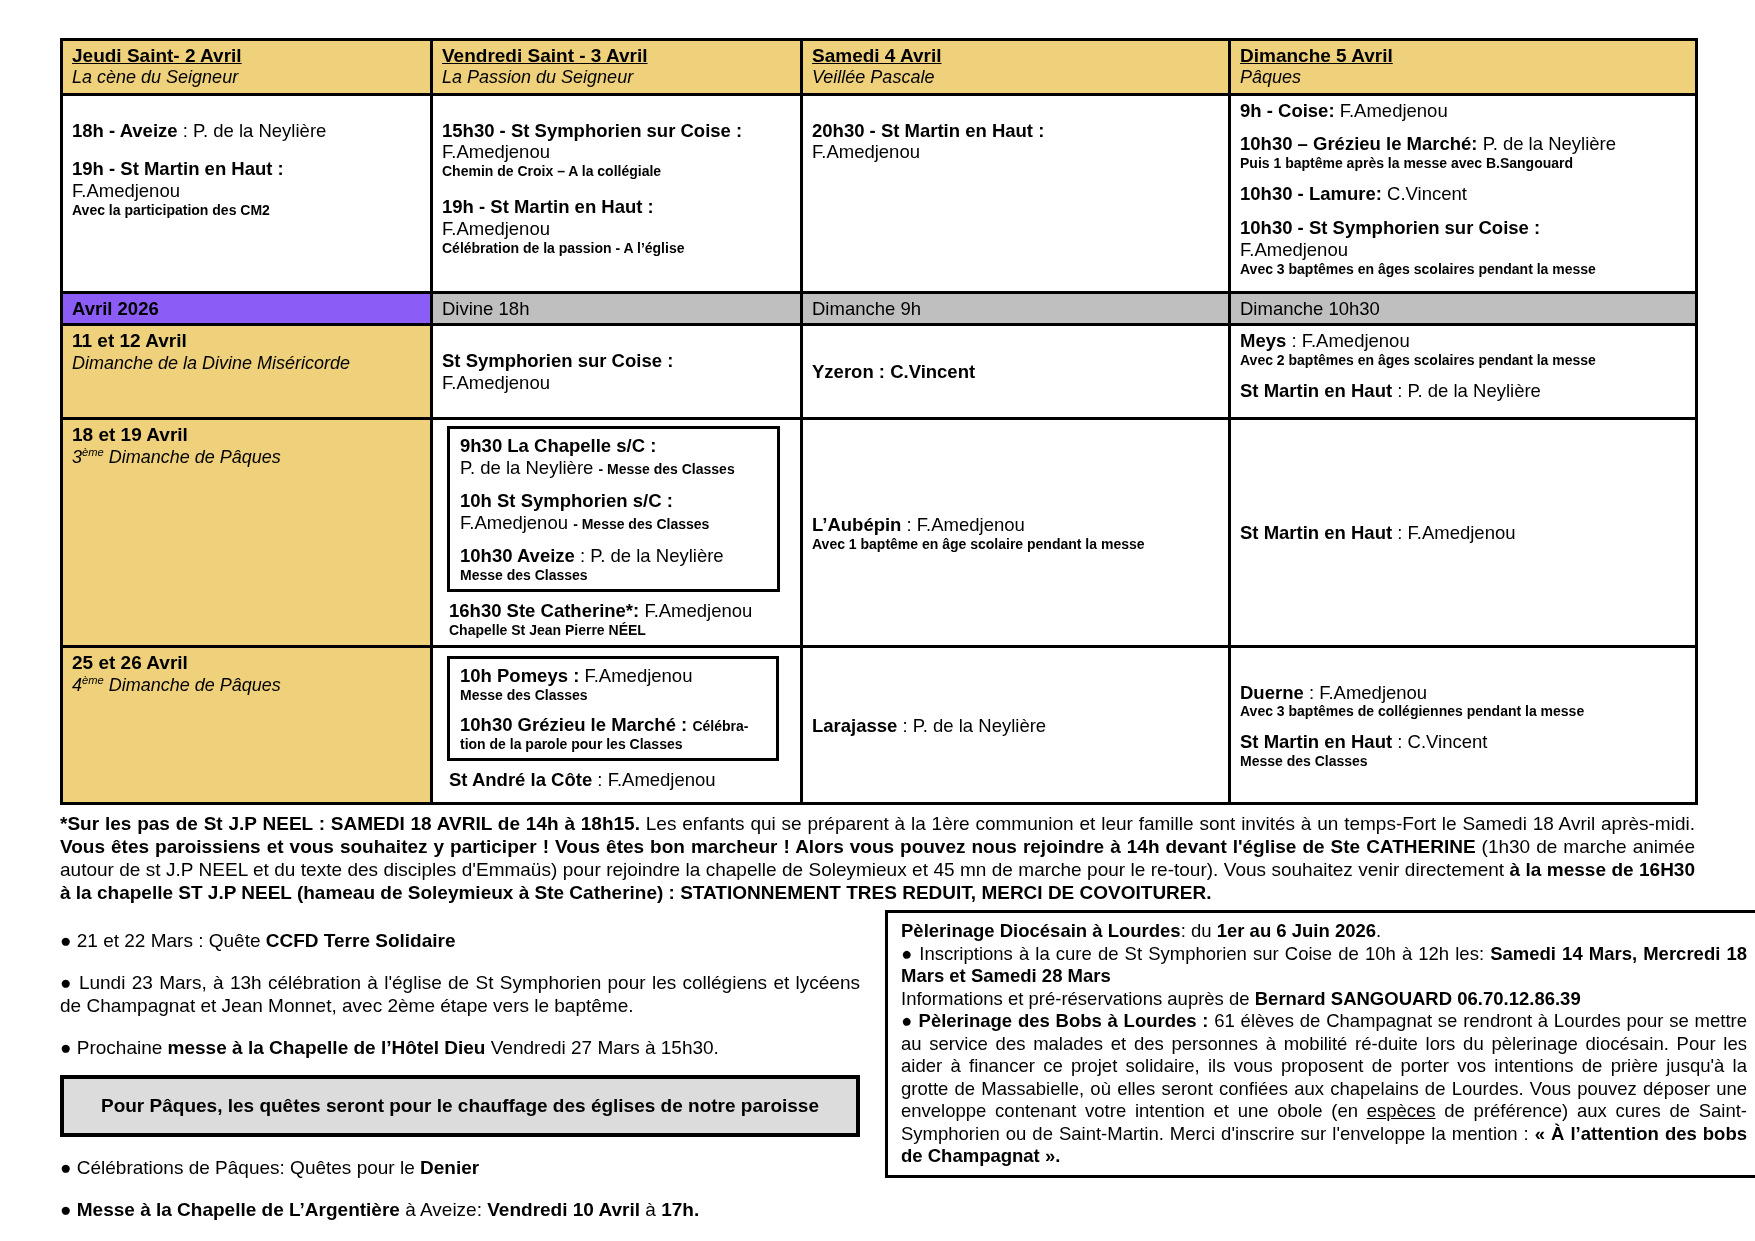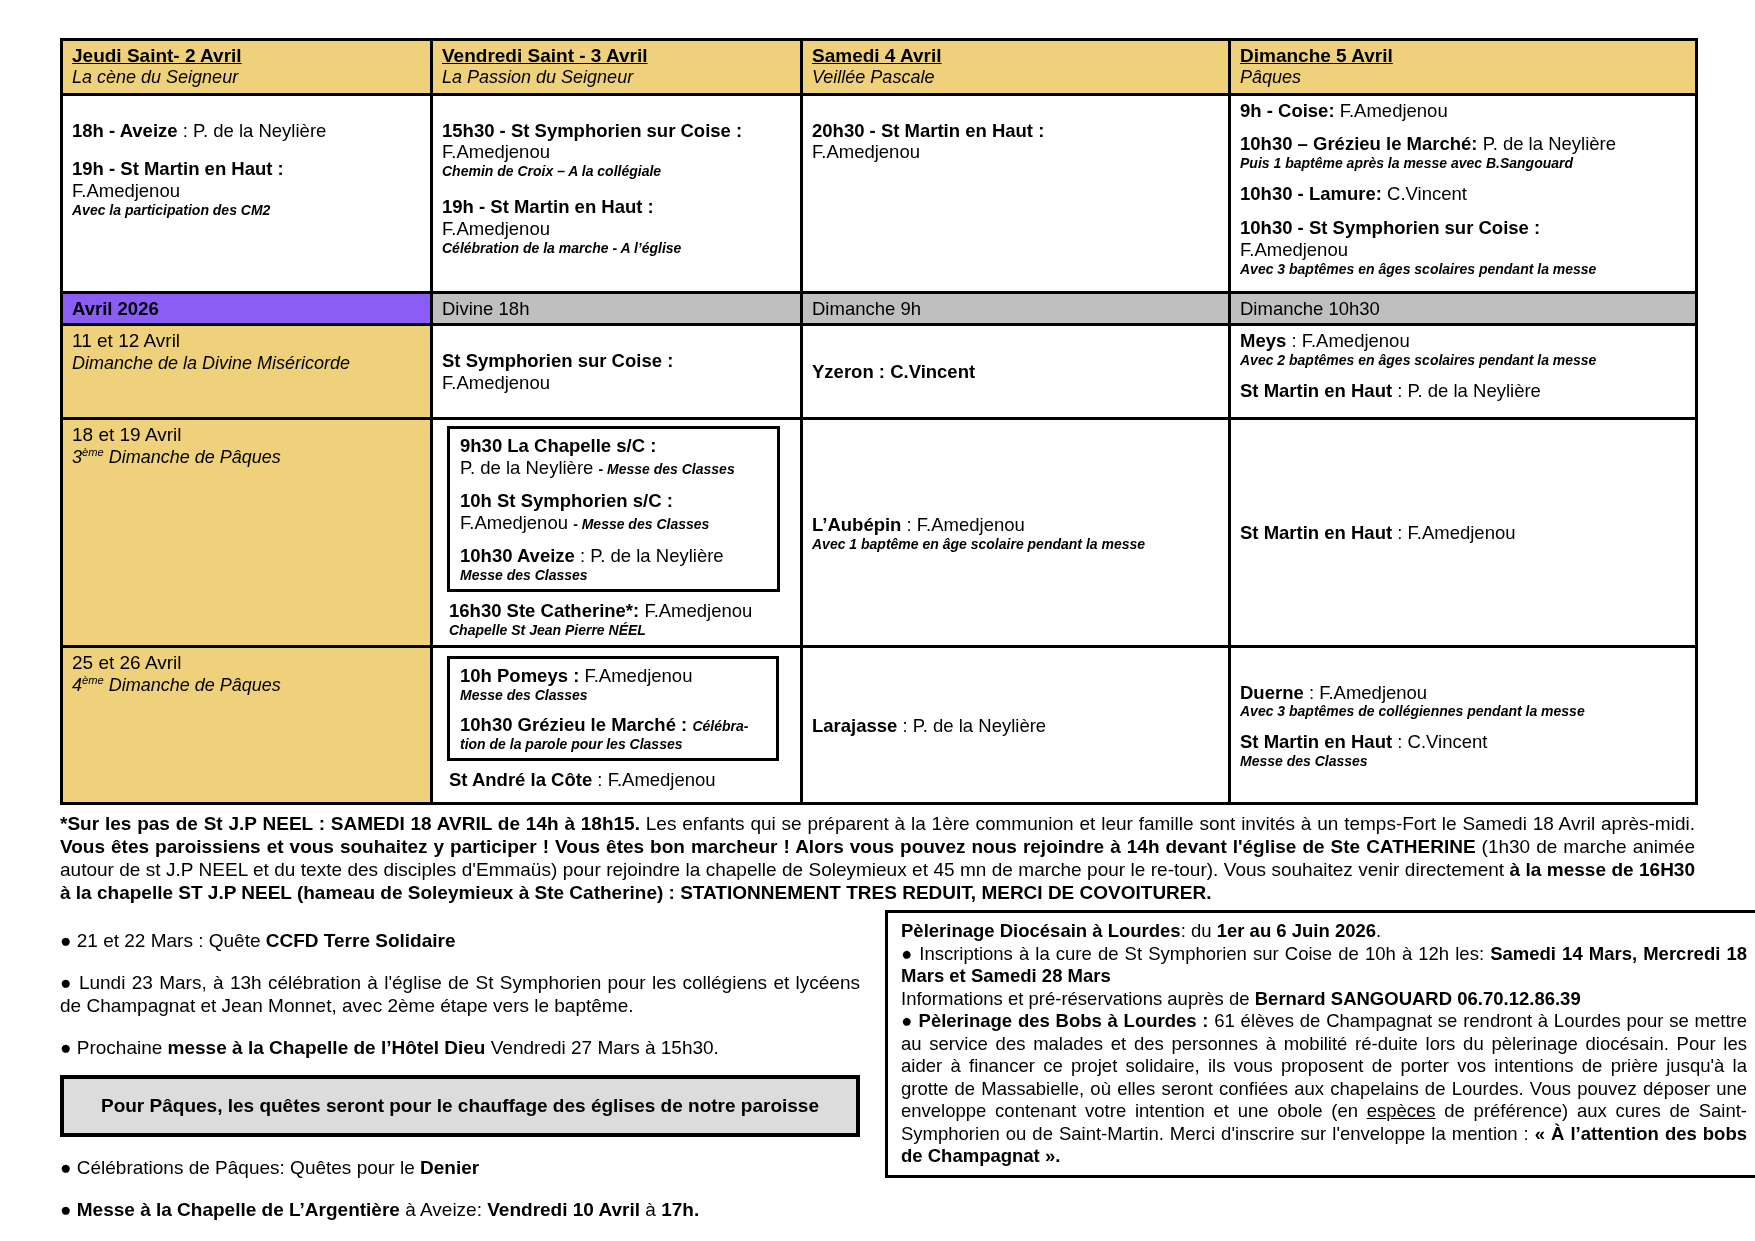--- a/index.html
+++ b/index.html
@@ -3,34 +3,34 @@
 <meta charset="utf-8">
 <style>
   html,body{margin:0;padding:0;background:#fff;}
   body{width:1755px;height:1241px;overflow:hidden;font-family:"Liberation Sans",sans-serif;color:#000;}
   .page{width:1635px;margin:0 auto;padding-top:38px;}
 
   
   .b{font-weight:bold}
   .u{text-decoration:underline}
   .bu{font-weight:bold;}
-  .note{font-weight:bold;font-style:italic;font-size:14px;line-height:1.15;}
+  .note{font-weight:bold;font-size:14px;line-height:1.15;}
 
   
   table.sched{border-collapse:collapse;table-layout:fixed;width:1635px;border:3px solid #4c1d95;}
   table.sched td,table.sched th{border:3px solid #000;vertical-align:top;padding:4px 9px;font-size:18.5px;line-height:1.18;text-align:left;font-weight:normal;}
   .tan{background:#EFD17C;}
   .orange{background:#8b5cf6;}
   .gray{background:#BFBFBF;}
   th.hdr{text-align:center;vertical-align:middle;padding:2px;}
   .hd-title{font-weight:bold;text-decoration:underline;font-size:19px;}
   .hd-sub{font-style:italic;font-size:18px;}
   th.subhdr{text-align:center;vertical-align:middle;font-size:18px;font-weight:bold;padding:1px;}
   td.label{text-align:center;vertical-align:middle;}
-  .lbl-title{font-weight:normal;font-size:19px;}
+  .lbl-title{font-weight:bold;font-size:19px;}
   .lbl-sub{font-style:italic;font-size:18px;}
   sup{font-size:0.62em;vertical-align:super;line-height:0;}
   .vmid{vertical-align:middle !important;}
   .pt{padding-top:24px !important;}
   .entry{margin-bottom:17px;}
   .entry.last{margin-bottom:0;}
   .entry.tight{margin-bottom:12px;}
   .inner-box{border:3px solid #000;padding:6px 10px;margin:2px 20px 8px 14px;}
   .inner-box .entry{margin-bottom:11px;}
   .inner-box .entry.last{margin-bottom:0;}
@@ -94,21 +94,21 @@
       </td>
       <td class="pt">
         <div class="entry">
           <div><span class="bu">15h30 - St Symphorien sur Coise :</span></div>
           <div>F.Amedjenou</div>
           <div class="note">Chemin de Croix – A la collégiale</div>
         </div>
         <div class="entry last">
           <div><span class="bu">19h - St Martin en Haut :</span></div>
           <div>F.Amedjenou</div>
-          <div class="note">Célébration de la marche - A l’église</div>
+          <div class="note">Célébration de la passion - A l’église</div>
         </div>
       </td>
       <td class="pt">
         <div class="entry last">
           <div><span class="bu">20h30 - St Martin en Haut :</span></div>
           <div>F.Amedjenou</div>
         </div>
       </td>
       <td>
         <div class="entry tight">

